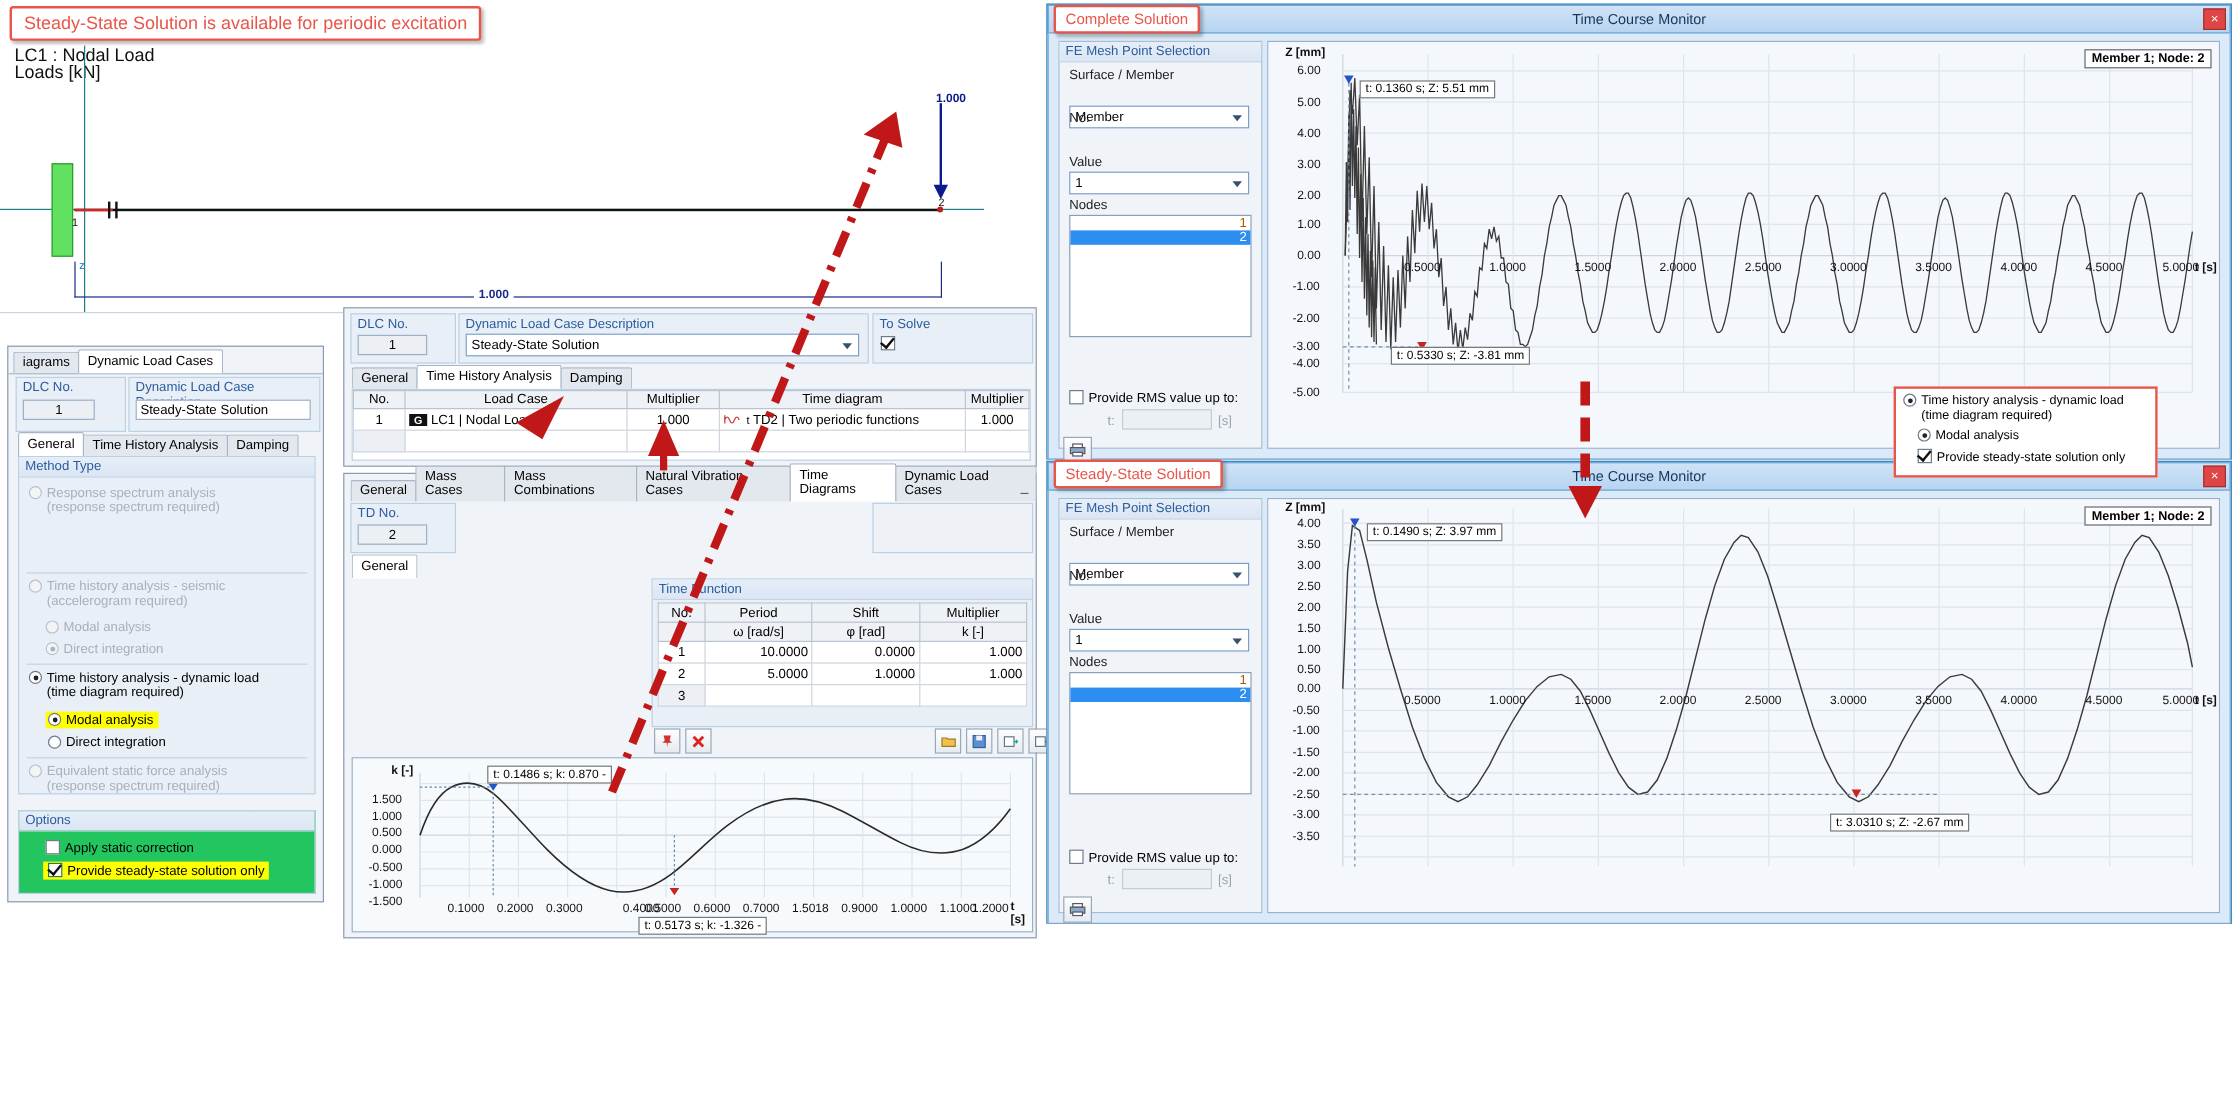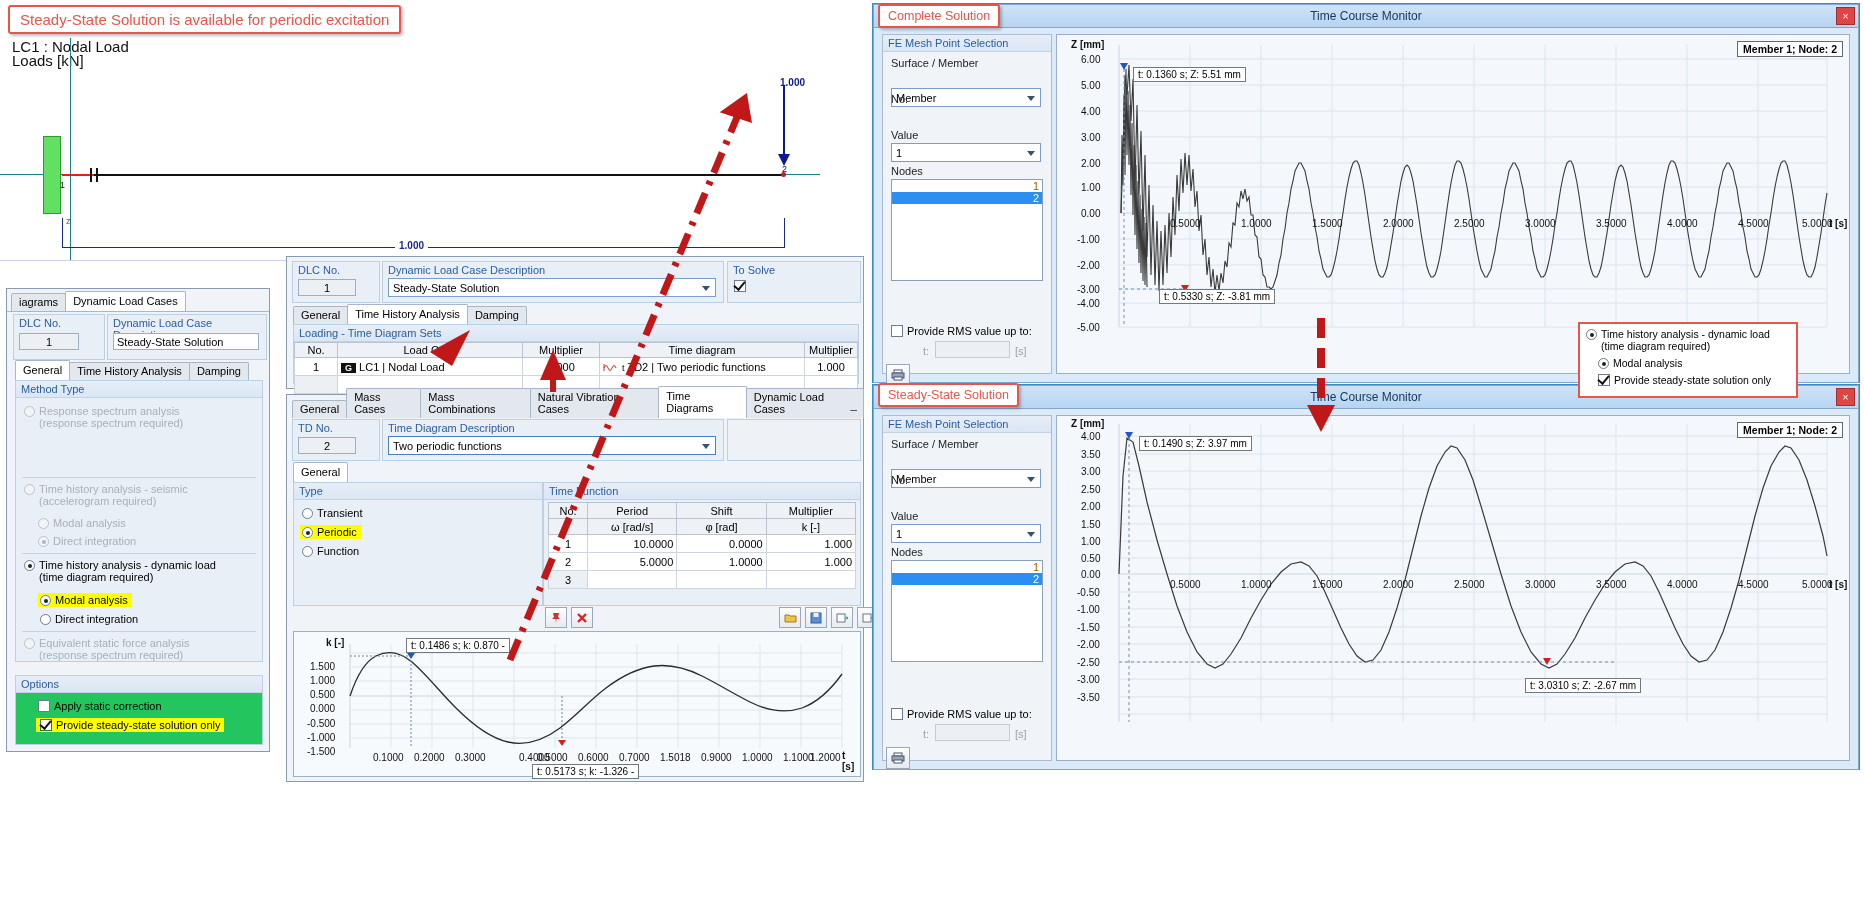--- a/index.html
+++ b/index.html
@@ -178,21 +178,20 @@
     <div class="abs" style="left:6px;top:18px;"><span class="cb on"></span></div>
   </div>
 
   <div class="abs tabs" style="left:6px;top:48px;">
     <div class="tab">General</div>
     <div class="tab active">Time History Analysis</div>
     <div class="tab">Damping</div>
   </div>
 
   <div class="abs" style="left:6px;top:67px;width:564px;height:58px;border:1px solid #bcd0e4;background:#fff;">
-    <div class="grp-title">Loading - Time Diagram Sets</div>
     <table class="grid" style="width:100%;table-layout:fixed;">
       <thead>
         <tr>
           <th style="width:36px;">No.</th>
           <th style="width:178px;">Load Case</th>
           <th style="width:70px;">Multiplier</th>
           <th style="width:198px;">Time diagram</th>
           <th>Multiplier</th>
         </tr>
       </thead>
@@ -234,42 +233,26 @@
     <div class="tab">Natural Vibration Cases</div>
     <div class="tab active">Time Diagrams</div>
     <div class="tab">Dynamic Load Cases</div>
   </div>
   <div class="abs" style="right:6px;top:8px;font-size:12px;color:#445;">–</div>
 
   <div class="abs panelbox" style="left:5px;top:24px;width:86px;height:40px;background:#e8eff7;border-color:#bcd0e4;">
     <div class="abs lbl" style="left:5px;top:2px;">TD No.</div>
     <div class="abs fld ro" style="left:5px;top:17px;width:58px;">2</div>
   </div>
-  <div class="abs panelbox" style="left:95px;top:24px;width:340px;height:40px;background:#e8eff7;border-color:#bcd0e4;">
-    <div class="abs lbl" style="left:5px;top:2px;">Time Diagram Description</div>
-    <div class="abs combo" style="left:5px;top:16px;width:328px;border-color:#4a7fc0;">Two periodic functions</div>
-  </div>
   <div class="abs panelbox" style="left:440px;top:24px;width:132px;height:40px;background:#eef2f7;border-color:#bcd0e4;"></div>
 
   <div class="abs tabs" style="left:6px;top:68px;">
     <div class="tab active">General</div>
   </div>
 
-  <div class="abs" style="left:6px;top:87px;width:248px;height:122px;background:#e9eff6;border:1px solid #bcd0e4;">
-    <div class="grp-title">Type</div>
-    <div class="abs" style="left:8px;top:24px;">
-      <span class="rb"></span><span>Transient</span>
-    </div>
-    <div class="abs hl" style="left:6px;top:42px;padding:1px 5px 1px 2px;">
-      <span class="rb on"></span><span>Periodic</span>
-    </div>
-    <div class="abs" style="left:8px;top:62px;">
-      <span class="rb"></span><span>Function</span>
-    </div>
-  </div>
 
   <div class="abs" style="left:256px;top:87px;width:316px;height:122px;background:#e9eff6;border:1px solid #bcd0e4;">
     <div class="grp-title">Time Function</div>
     <table class="grid" style="position:absolute;left:4px;top:19px;width:308px;table-layout:fixed;">
       <thead>
         <tr>
           <th style="width:32px;height:13px;">No.</th>
           <th>Period</th>
           <th>Shift</th>
           <th>Multiplier</th>

